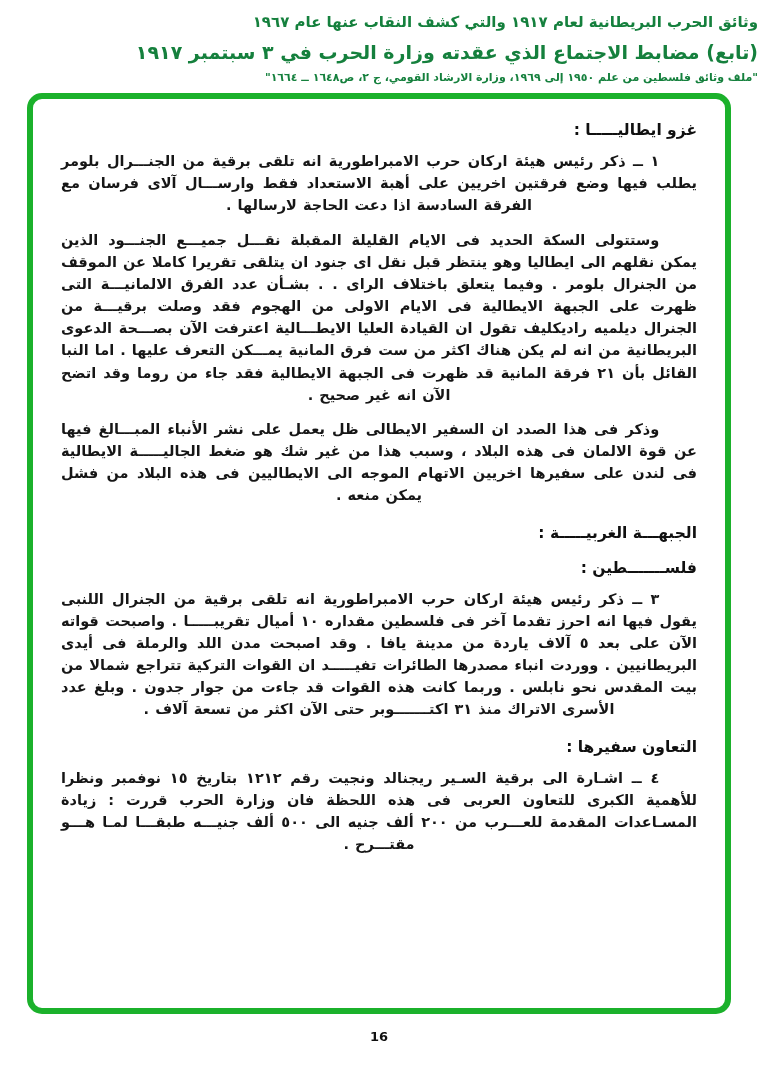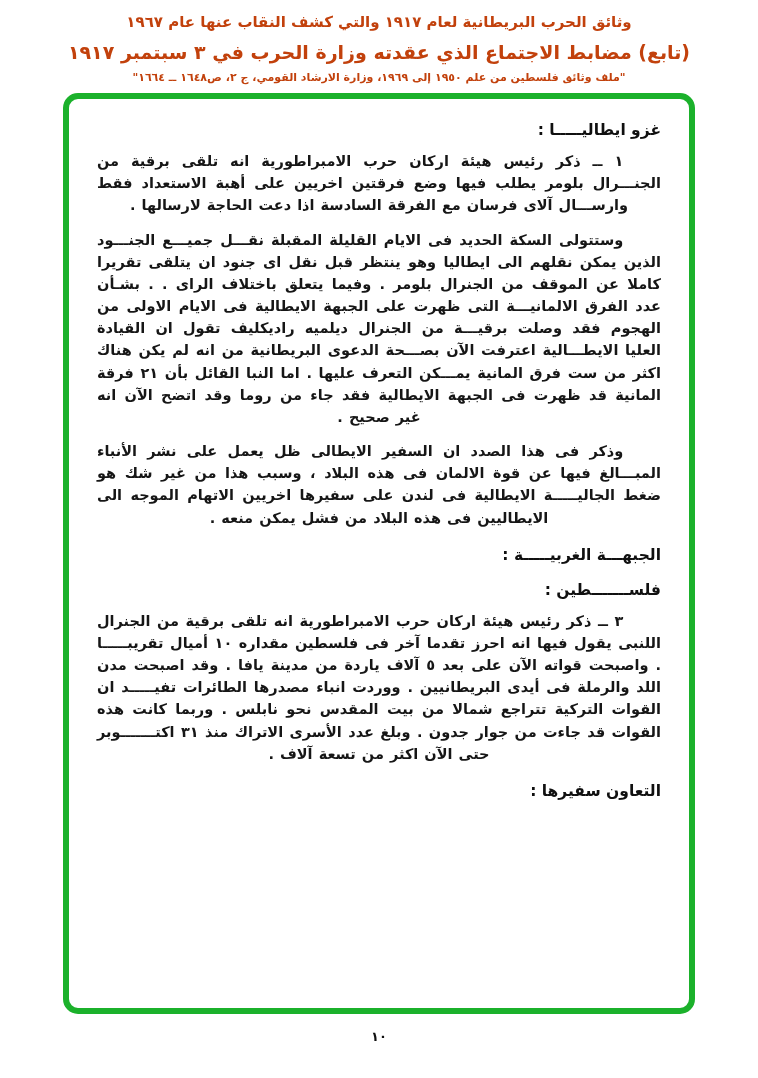--- a/index.html
+++ b/index.html
@@ -15,39 +15,39 @@
     overflow: hidden;
   }
   .page {
     box-sizing: border-box;
     width: 758px;
     height: 1078px;
     padding-top: 13px;
     position: relative;
   }
   .doc-header {
-    text-align: center;
-    color: #c2410c;
+    text-align: right;
+    color: #15803d;
     font-weight: bold;
   }
   .doc-header .h-line1 {
     font-size: 15px;
     margin-bottom: 10px;
     letter-spacing: 0.2px;
   }
   .doc-header .h-line2 {
     font-size: 19px;
     margin-bottom: 8px;
   }
   .doc-header .h-line3 {
     font-size: 11px;
   }
   .frame {
     box-sizing: border-box;
-    width: 632px;
+    width: 704px;
     height: 921px;
     margin: 9px auto 0 auto;
     border: 6px solid #1bb12b; 
     border-radius: 15px;
     padding: 20px 28px 10px 28px;
     overflow: hidden;
     background: #ffffff;
   }
   .sec-heading {
     font-size: 15.5px;
@@ -101,21 +101,22 @@
       <h2 class="sec-heading">الجبهـــة الغربيـــــة :</h2>
     </section>
 
     <section>
       <h2 class="sec-heading">فلســـــــطين :</h2>
       <p class="body-par">٣ ــ ذكر رئيس هيئة اركان حرب الامبراطورية انه تلقى برقية من الجنرال اللنبى يقول فيها انه احرز تقدما آخر فى فلسطين مقداره ١٠ أميال تقريبـــــا . واصبحت قواته الآن على بعد ٥ آلاف ياردة من مدينة يافا . وقد اصبحت مدن اللد والرملة فى أيدى البريطانيين . ووردت انباء مصدرها الطائرات تفيـــــد ان القوات التركية تتراجع شمالا من بيت المقدس نحو نابلس . وربما كانت هذه القوات قد جاءت من جوار جدون . وبلغ عدد الأسرى الاتراك منذ ٣١ اكتـــــــوبر حتى الآن اكثر من تسعة آلاف .</p>
     </section>
 
     <section>
       <h2 class="sec-heading">التعاون سفيرها :</h2>
+      <p class="body-par">٤ ــ اشـارة الى برقية السـير ريجنالد ونجيت رقم ١٢١٢ بتاريخ ١٥ نوفمبر ونظرا للأهمية الكبرى للتعاون العربى فى هذه اللحظة فان وزارة الحرب قررت : زيادة المسـاعدات المقدمة للعـــرب من ٢٠٠ ألف جنيه الى ٥٠٠ ألف جنيـــه طبقـــا لمـا هـــو مقتـــرح .</p>
     </section>
 
   </main>
 
   <footer>
-    <div class="page-number">١٠</div>
+    <div class="page-number">16</div>
   </footer>
 
 </div>
 
 </body></html>

